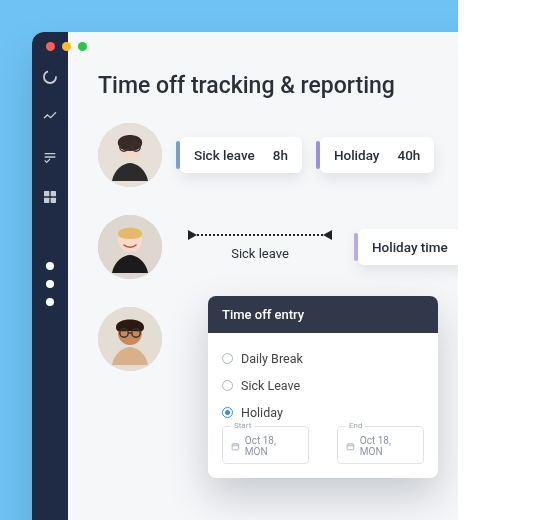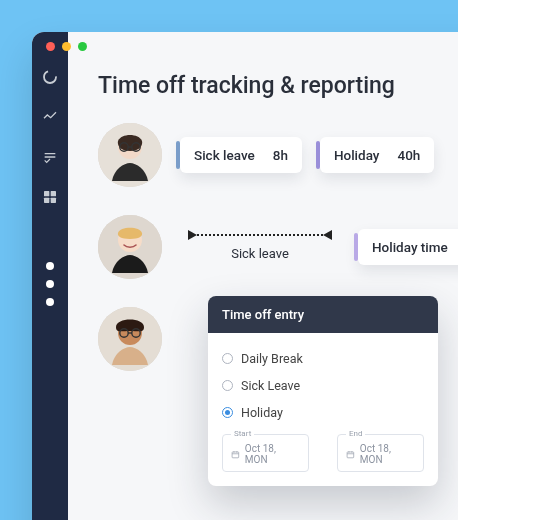--- a/index.html
+++ b/index.html
@@ -145,21 +145,21 @@
     width: 11px; height: 11px; border-radius: 50%;
     border: 1.5px solid #aeb4bf;
     flex-shrink: 0;
     position: relative;
   }
   .radio.selected { border-color: #3a8de0; }
   .radio.selected::after {
     content: ""; position: absolute; inset: 2px;
     background: #3a8de0; border-radius: 50%;
   }
-  .date-row { display: flex; gap: 28px; margin-top: 8px; }
+  .date-row { display: flex; gap: 28px; }
   .date-field {
     flex: 1;
     border: 1px solid #dfe3ea;
     border-radius: 4px;
     padding: 8px 8px 6px 8px;
     position: relative;
   }
   .date-field .floating {
     position: absolute; top: -6px; left: 8px;
     background: #fff; padding: 0 3px;

